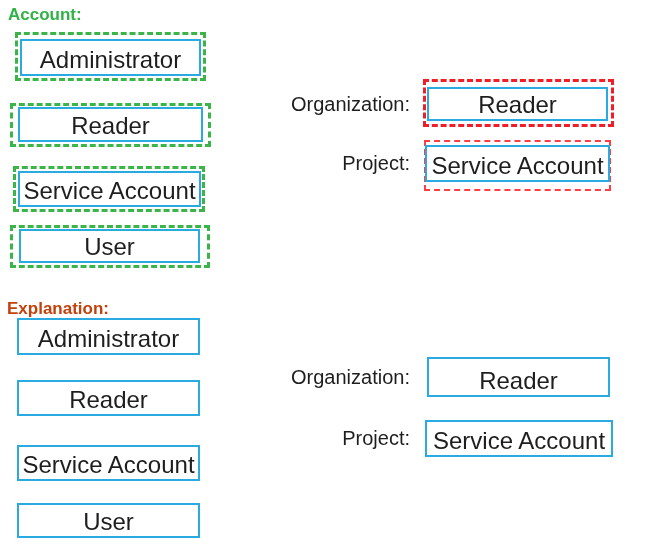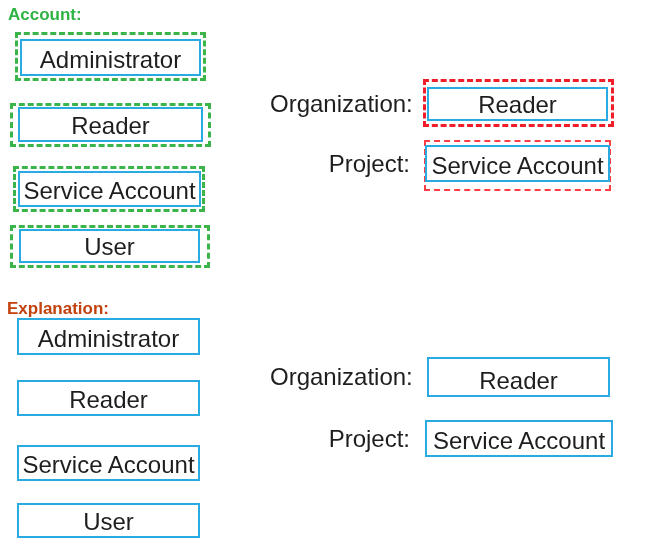--- a/index.html
+++ b/index.html
@@ -54,21 +54,21 @@
   }
   .outline-red.thick { border: 3px dashed #f01e28; }
   .outline-red.thin  { border: 2px dashed #ff3d44; }
 
   
   .target-label {
     position: absolute;
     left: 270px;
     width: 140px;
     text-align: right;
-    font-size: 24px;
+    font-size: 20px;
     white-space: nowrap;
   }
   
   .chip.drop { z-index: 2; }
 
   
   .a-head { left: 8px; top: 5px; }
   .a-c1 { left: 20px; top: 39px;  width: 181px; height: 37px; }
   .a-c1-o { left: 15px; top: 32px; width: 191px; height: 49px; }
   .a-c2 { left: 18px; top: 107px; width: 185px; height: 35px; }

